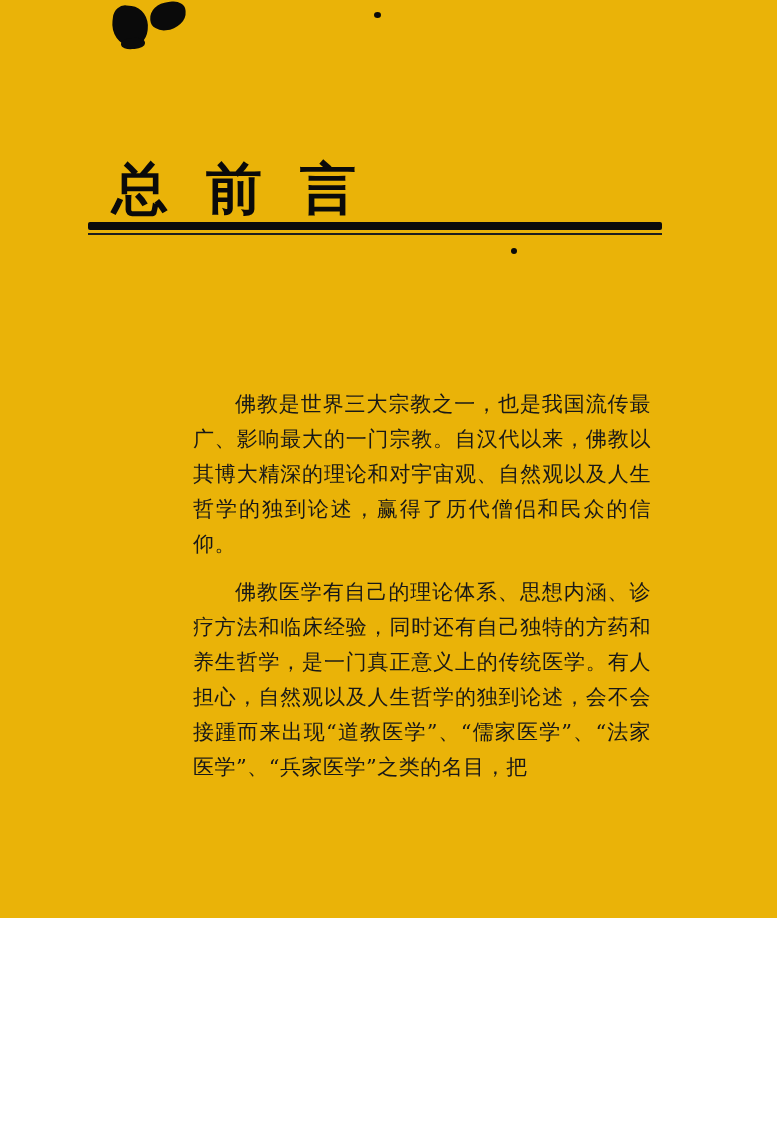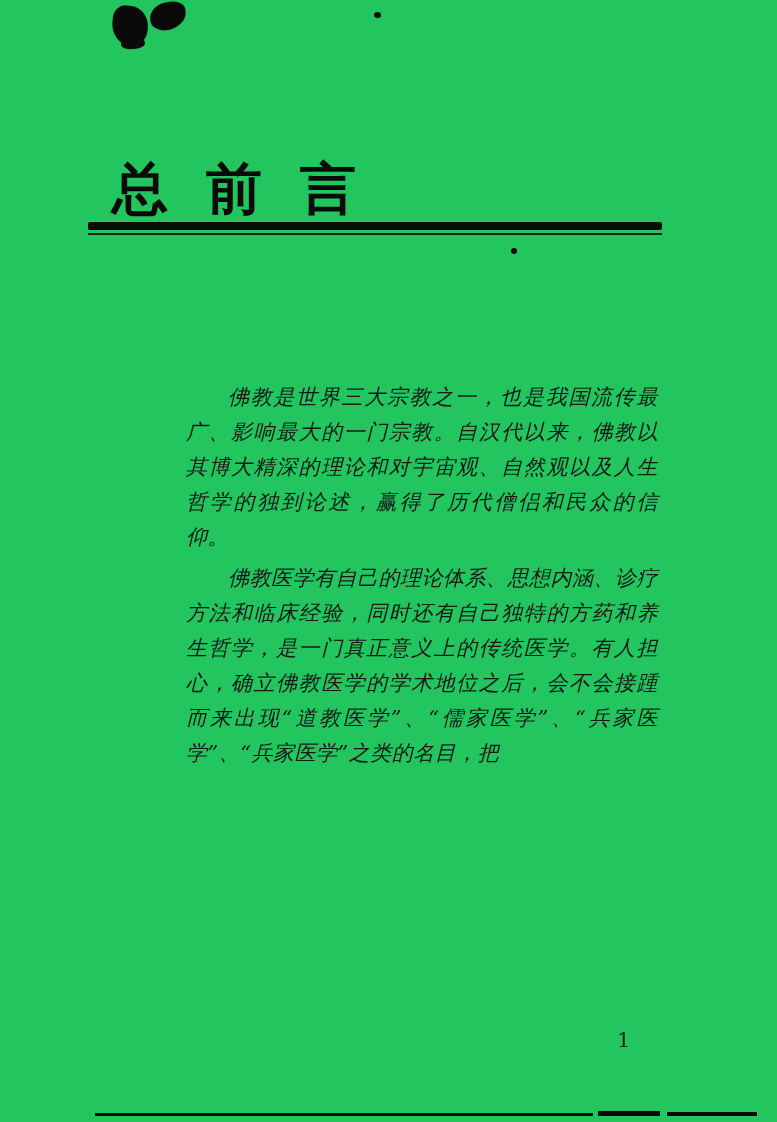--- a/index.html
+++ b/index.html
@@ -3,22 +3,22 @@
 <meta charset="utf-8">
 <style>
   html, body {
     margin: 0;
     padding: 0;
     background: #ffffff;
   }
   .page {
     position: relative;
     width: 777px;
-    height: 1122px;
-    background: #22c55e;
+    height: 918px;
+    background: #eab308;
     overflow: hidden;
     font-family: "DejaVu Serif", "Liberation Serif", serif;
     color: #141414;
   }
   
   .artifact {
     position: absolute;
     background: #0a0a0a;
   }
   .a1 { left: 112px; top: 6px;  width: 36px; height: 40px; border-radius: 35% 55% 45% 60%; transform: rotate(7deg); }
@@ -64,23 +64,22 @@
     left: 180px;
     top: 374px;
     width: 484px;
     font-size: 21px;
     line-height: 35px;
     letter-spacing: 0.5px;
     text-align: justify;
     color: #181818;
   }
   .body-text p {
-    margin: 6px;
+    margin: 13px;
     text-indent: 2em;
-    font-style: italic;
   }
   .page-number {
     position: absolute;
     left: 617px;
     top: 1028px;
     font-size: 21px;
     color: #222;
   }
 </style>
 </head>
@@ -95,21 +94,21 @@
 
   <h1 class="title">总前言</h1>
 
   <div class="rule-thick"></div>
   <div class="rule-thin"></div>
 
   <div class="artifact dot-mid"></div>
 
   <div class="body-text">
     <p>佛教是世界三大宗教之一，也是我国流传最广、影响最大的一门宗教。自汉代以来，佛教以其博大精深的理论和对宇宙观、自然观以及人生哲学的独到论述，赢得了历代僧侣和民众的信仰。</p>
-    <p>佛教医学有自己的理论体系、思想内涵、诊疗方法和临床经验，同时还有自己独特的方药和养生哲学，是一门真正意义上的传统医学。有人担心，确立佛教医学的学术地位之后，会不会接踵而来出现“道教医学”、“儒家医学”、“兵家医学”、“兵家医学”之类的名目，把</p>
+    <p>佛教医学有自己的理论体系、思想内涵、诊疗方法和临床经验，同时还有自己独特的方药和养生哲学，是一门真正意义上的传统医学。有人担心，自然观以及人生哲学的独到论述，会不会接踵而来出现“道教医学”、“儒家医学”、“法家医学”、“兵家医学”之类的名目，把</p>
   </div>
 
   <div class="page-number">1</div>
 
   <div class="artifact bl1"></div>
   <div class="artifact bl2"></div>
   <div class="artifact bl3"></div>
 
 </div>
 

